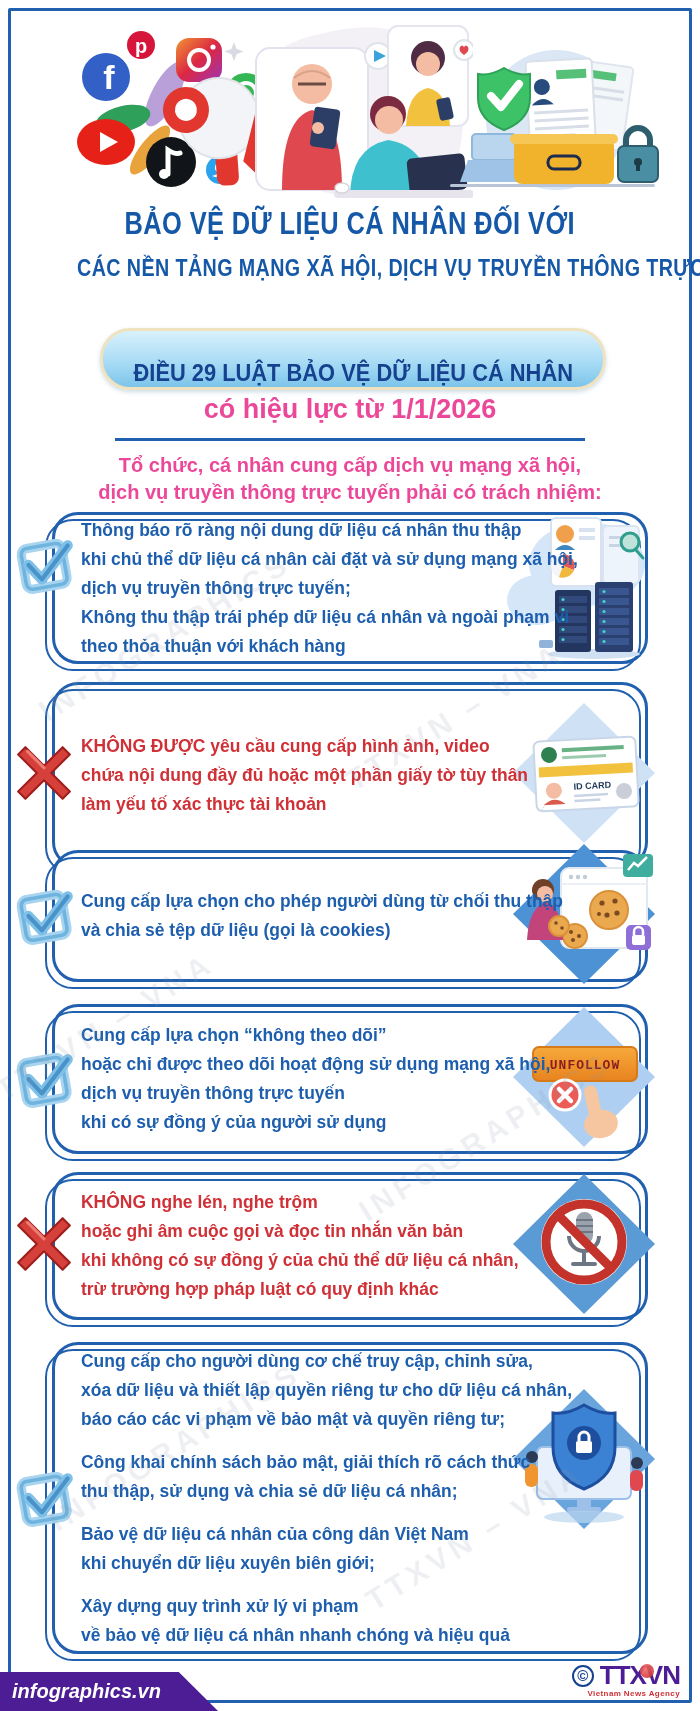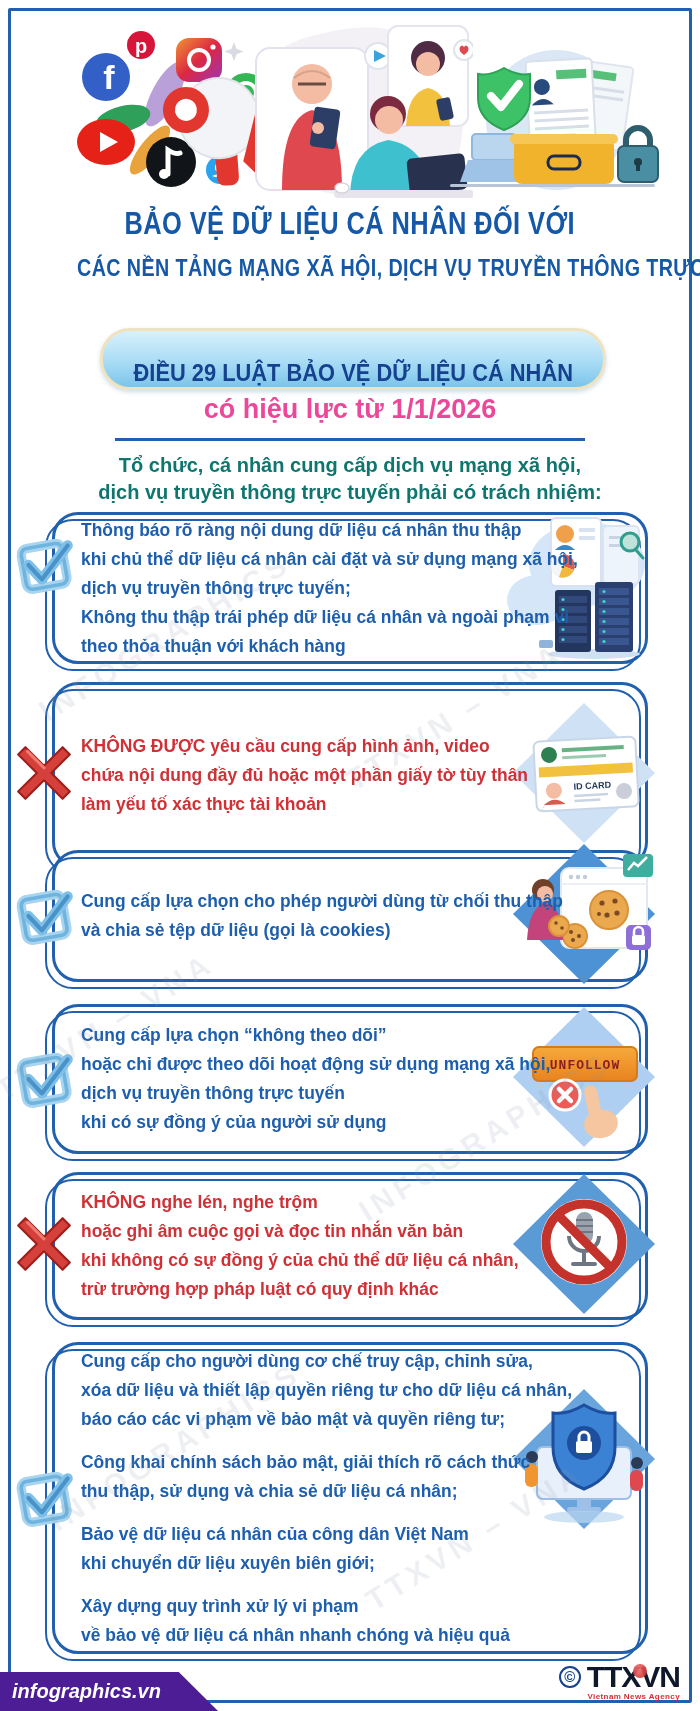--- a/index.html
+++ b/index.html
@@ -17,21 +17,21 @@
   #title2{top:254px;font-size:24px;}
   #title1 span,#title2 span{display:inline-block;transform:scaleX(.82);transform-origin:center;letter-spacing:.5px;}
   
   #pill{position:absolute;top:328px;left:100px;width:500px;height:56px;border-radius:30px;
         background:linear-gradient(180deg,#d9f1fc 0%,#a9dcf5 55%,#7cc4ea 100%);
         border:3px solid #efe2bf;display:flex;align-items:flex-end;justify-content:center;z-index:2;
         box-shadow:0 2px 4px rgba(60,110,160,.25);}
   #pill .pill-text{color:#15418f;font-weight:800;font-size:23px;white-space:nowrap;transform:scaleX(.95);}
   #date{position:absolute;top:394px;left:0;right:0;text-align:center;color:#ec4899;font-weight:800;font-size:27px;z-index:2;}
   #divider{position:absolute;top:438px;left:115px;width:470px;height:3px;background:#2060ae;z-index:2;}
-  #intro{position:absolute;top:452px;left:0;right:0;text-align:center;color:#0f766e;font-weight:bold;
+  #intro{position:absolute;top:452px;left:0;right:0;text-align:center;color:#ec4899;font-weight:bold;
          font-size:20px;line-height:27px;z-index:2;}
   
   .card{position:absolute;left:52px;width:596px;background:#fff;border:3px solid #2060ae;border-radius:26px;
         z-index:3;display:flex;flex-direction:column;justify-content:center;box-sizing:border-box;}
   .card::before{content:"";position:absolute;inset:-3px;border:2px solid #2060ae;border-radius:28px;
         transform:translate(-7px,7px);z-index:-1;}
   .card .text{padding-left:26px;position:relative;z-index:2;border-radius:16px;}
   .tline{color:#1d5fae;font-weight:bold;font-size:18px;line-height:29px;white-space:nowrap;
          transform:scaleX(.97);transform-origin:left;}
   .card.red .tline{color:#d03137;}
@@ -41,21 +41,21 @@
   .badge.up{top:34%;}
   .illus{position:absolute;right:-14px;top:50%;transform:translateY(-50%);z-index:1;}
   
   #ribbon{position:absolute;left:0;top:1672px;width:218px;height:39px;background:#4c1d95;z-index:10;
           clip-path:polygon(0 0,82% 0,100% 100%,0 100%);display:flex;align-items:center;}
   #ribbon .site{color:#ffffff;font-weight:bold;font-style:italic;font-size:20px;padding-left:12px;}
   #agency{position:absolute;right:20px;top:1660px;z-index:10;text-align:right;}
   #agency .row{display:flex;align-items:center;justify-content:flex-end;gap:6px;}
   #agency .copy{color:#15418f;font-size:15px;font-weight:bold;border:2px solid #15418f;border-radius:50%;
           width:18px;height:18px;line-height:18px;text-align:center;display:inline-block;}
-  #agency .name{position:relative;color:#0f172a;font-weight:800;font-size:30px;letter-spacing:-1px;}
+  #agency .name{position:relative;color:#4c1d95;font-weight:800;font-size:26px;letter-spacing:-1px;}
   #agency .globe{position:absolute;left:50%;top:4px;width:14px;height:14px;border-radius:50%;
           background:radial-gradient(circle at 35% 35%,#f26d6d,#c42424);opacity:.9;}
   #agency .sub{color:#d03137;font-size:8px;font-weight:bold;letter-spacing:.4px;margin-top:-2px;}
 </style>
 </head>
 <body>
 
 <div id="page">
   <div id="frame"></div>
 

